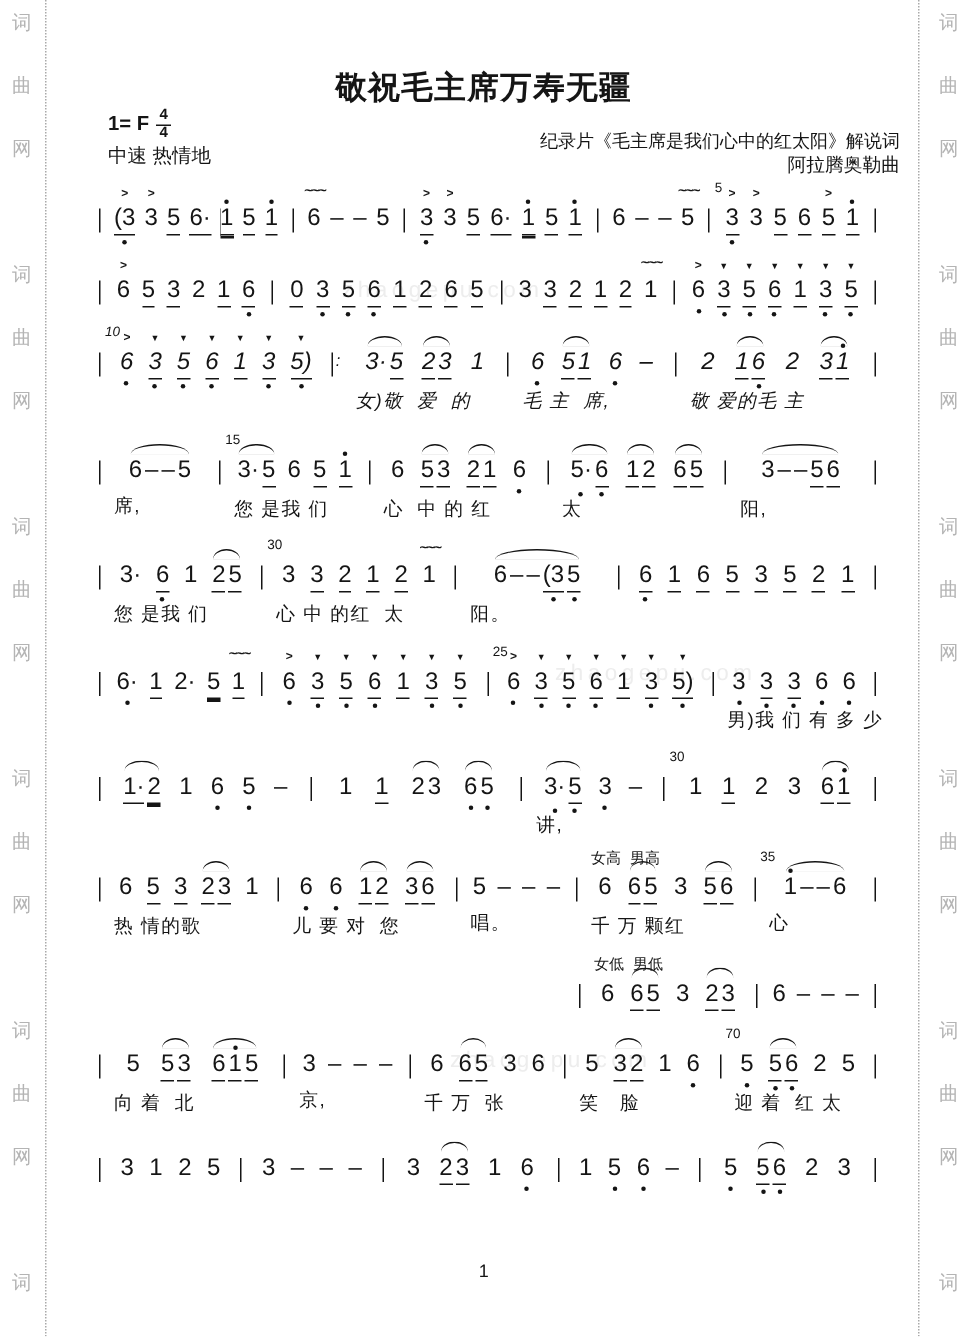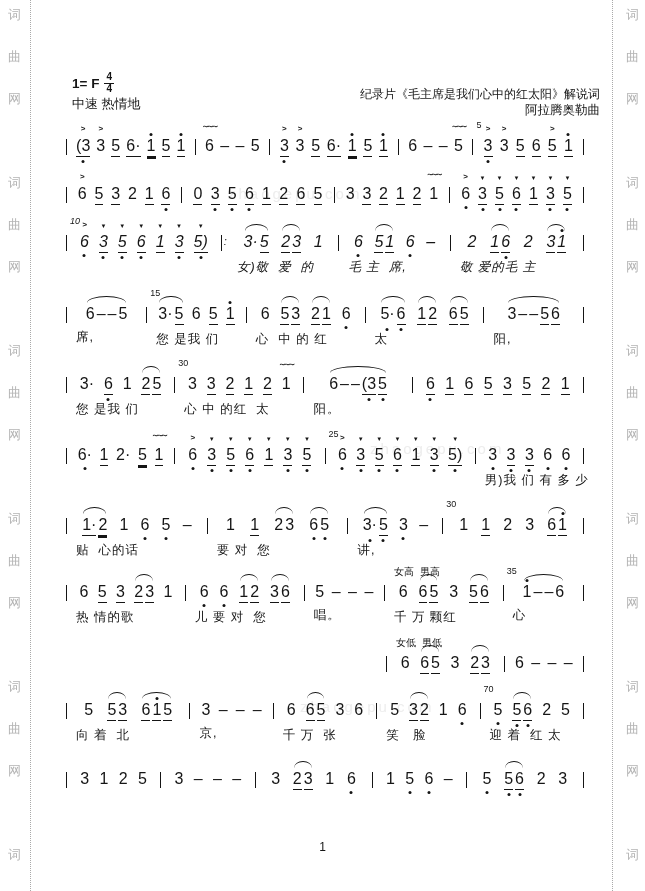--- a/index.html
+++ b/index.html
@@ -83,20 +83,21 @@
       <span style="left: 626px; top: 722px;">曲</span>
       <span style="left: 626px; top: 764px;">网</span>
       <span style="left: 626px; top: 848px;">词</span>
     </div>
   <div id="wmC">
       <span class="wm-center" style="left: 228px; top: 185px;">zhaogepu.com</span>
       <span class="wm-center" style="left: 370px; top: 440px;">zhaogepu.com</span>
       <span class="wm-center" style="left: 300px; top: 698px;">zhaogepu.com</span>
     </div>
 
+  <div class="title">敬祝毛主席万寿无疆</div>
 
   <div class="keysig">
     <span>1= F</span><span class="frac"><i class="top">4</i><i>4</i></span>
   </div>
   <div class="tempo">中速 热情地</div>
   <div class="credit1">纪录片《毛主席是我们心中的红太阳》解说词</div>
   <div class="credit2">阿拉腾奥勒曲</div>
 
   <div class="score" id="score">
       <div class="sys" style="top: 137px; left: 65px; width: 520px;">
@@ -453,37 +454,35 @@
           <div class="notes">
             <span class="slur">
               <span class="note"><span class="core u1">1·</span></span>
               <span class="note"><span class="core u2">2</span></span>
             </span>
             <span class="note"><span class="core">1</span></span>
             <span class="note"><span class="core">6</span><i class="od lo"></i></span>
             <span class="note"><span class="core">5</span><i class="od lo"></i></span>
             <span class="note"><span class="core">–</span></span>
           </div>
-          <div class="lyr">贴  心的话</div>
         </div>
         <span class="bar"></span>
         <div class="measure" style="flex-grow: 6;">
           <div class="notes">
             <span class="note"><span class="core">1</span></span>
             <span class="note"><span class="core u1">1</span></span>
             <span class="slur">
               <span class="note"><span class="core">2</span></span>
               <span class="note"><span class="core">3</span></span>
             </span>
             <span class="slur">
               <span class="note"><span class="core">6</span><i class="od lo"></i></span>
               <span class="note"><span class="core">5</span><i class="od lo"></i></span>
             </span>
           </div>
-          <div class="lyr">要 对  您</div>
         </div>
         <span class="bar"></span>
         <div class="measure" style="flex-grow: 4;">
           <div class="notes">
             <span class="slur">
               <span class="note"><span class="core">3·</span><i class="od lo"></i></span>
               <span class="note"><span class="core u1">5</span><i class="od lo"></i></span>
             </span>
             <span class="note"><span class="core">3</span><i class="od lo"></i></span>
             <span class="note"><span class="core">–</span></span>

